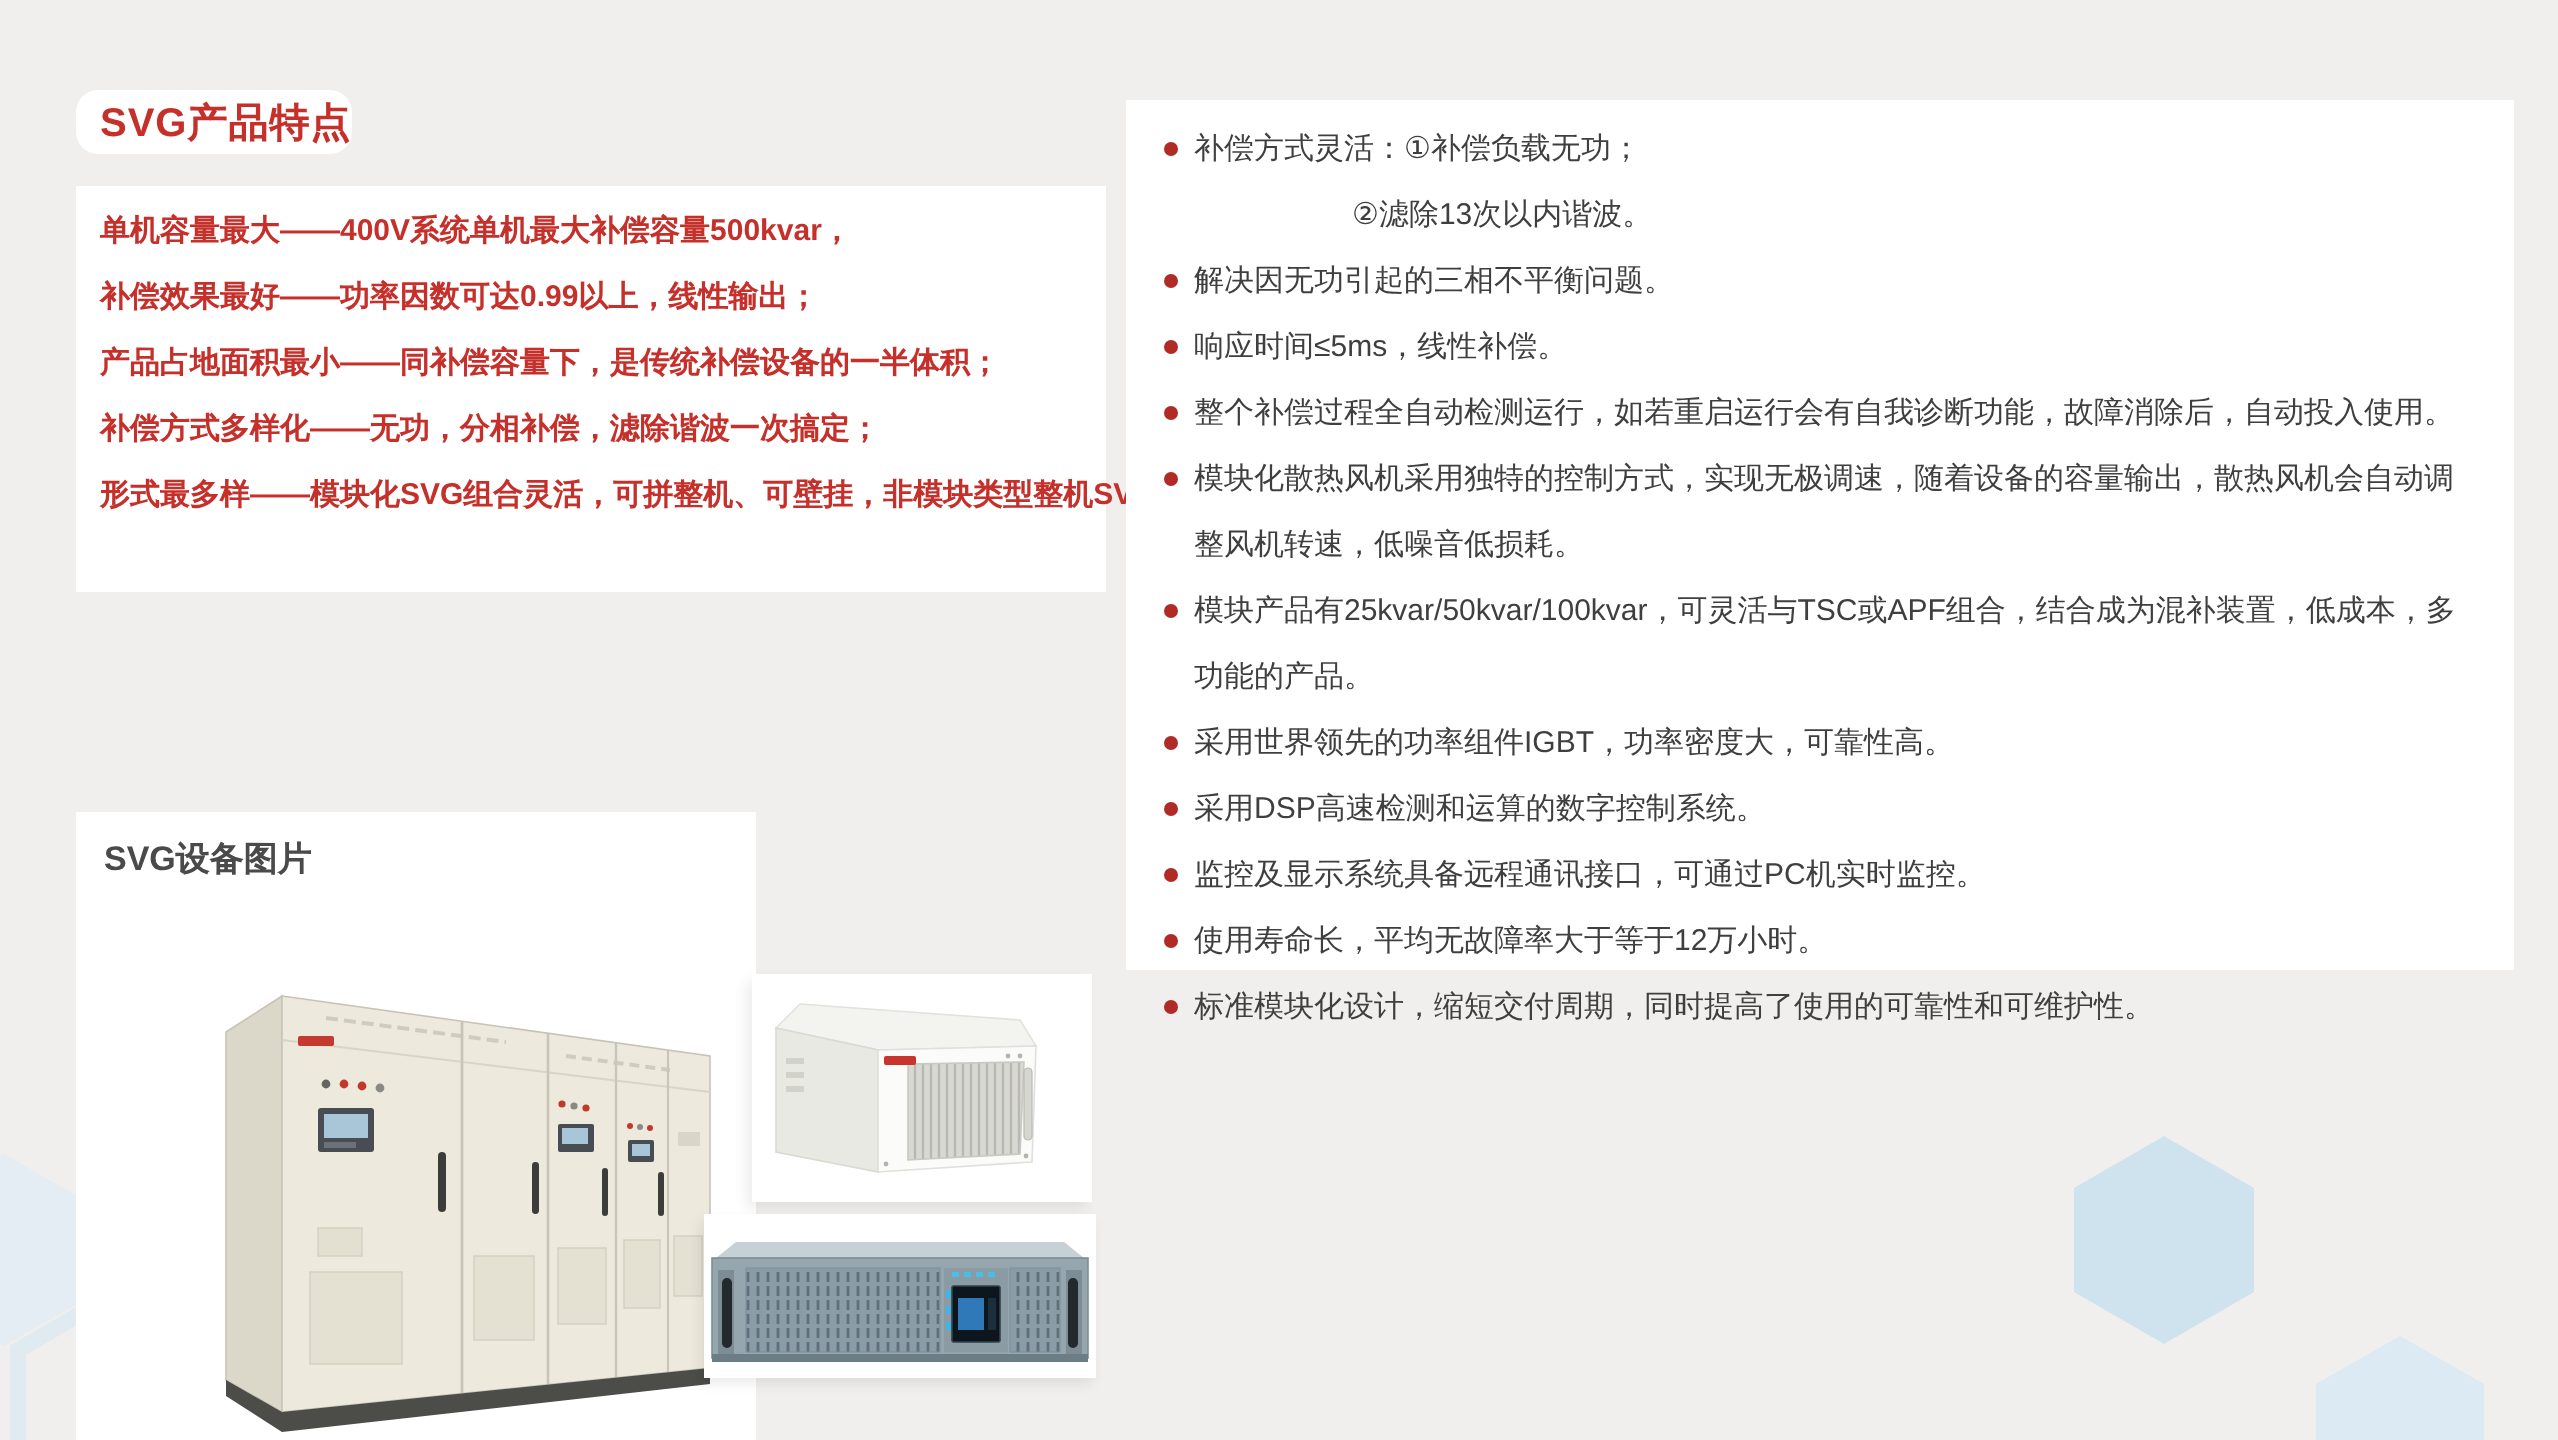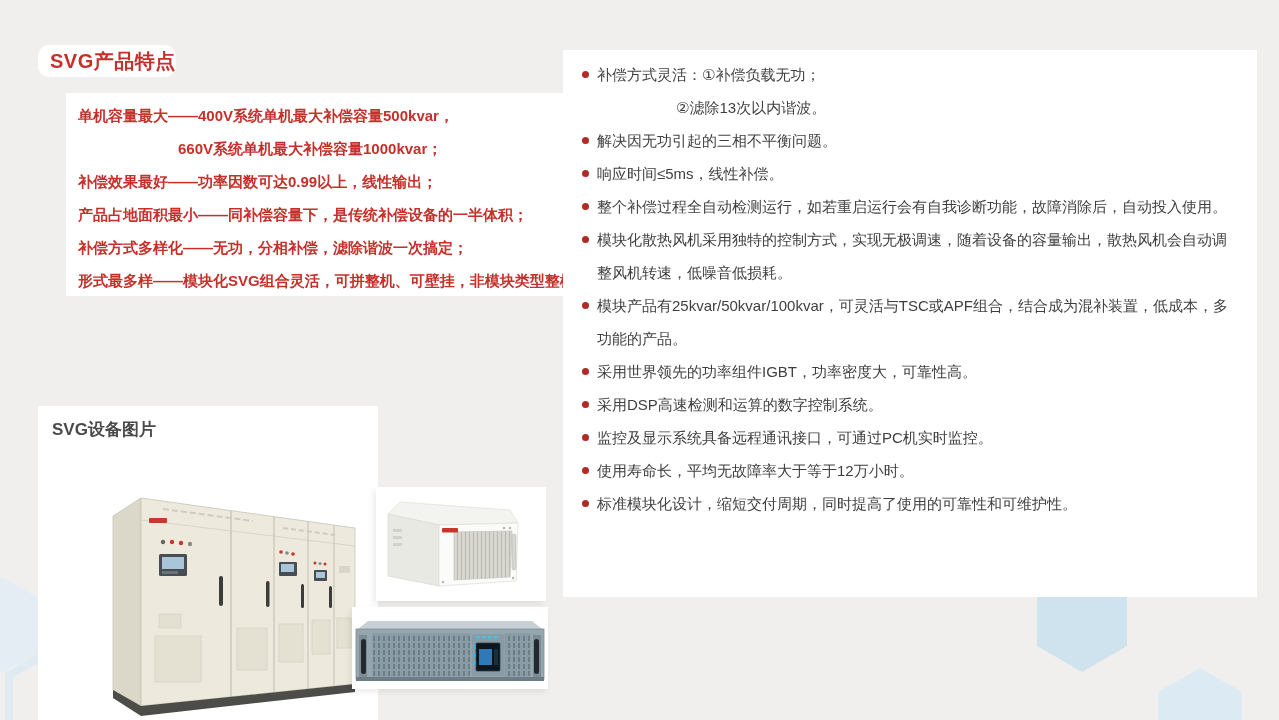--- a/index.html
+++ b/index.html
@@ -17,21 +17,21 @@
   .title-box{
     left:38px;top:45px;width:138px;height:32px;
     display:flex;align-items:center;padding-left:12px;box-sizing:border-box;border-radius:11px;
   }
   .title-box .t{
     color:#c5302b;font-size:20px;font-weight:bold;letter-spacing:0.5px;white-space:nowrap;
   }
 
   .features-panel{
     left:38px;top:93px;width:515px;height:203px;
-    padding:6px 0 0 12px;box-sizing:border-box;margin-left:28px;
+    padding:6px 0 0 12px;box-sizing:border-box;
   }
   .feature-line{
     color:#c5302b;font-size:15px;font-weight:bold;line-height:33px;
     white-space:nowrap;
   }
   .feature-line.indent{padding-left:100px;}
 
   .equipment-panel{
     left:38px;top:358px;width:340px;height:328px;margin-top:48px;
   }
@@ -45,21 +45,21 @@
     left:376px;top:487px;width:170px;height:114px;
     box-shadow:-3px 3px 6px rgba(0,0,0,0.07);z-index:2;
   }
   .rack-box{
     left:352px;top:607px;width:196px;height:82px;
     box-shadow:-2px 3px 6px rgba(0,0,0,0.08);z-index:2;
   }
   .module-box svg,.rack-box svg{display:block;width:100%;height:100%;}
 
   .right-panel{
-    left:563px;top:50px;width:694px;height:547px;
+    left:563px;top:50px;width:694px;height:435px;
     padding:8px 18px 0 18px;box-sizing:border-box;
   }
   .bullet{
     position:relative;padding-left:16px;
     color:#3f3f3f;font-size:15px;line-height:33px;
     word-break:break-all;
   }
   .dot{
     position:absolute;left:1px;top:13px;width:7px;height:7px;border-radius:50%;
     background:#b02a26;
@@ -79,21 +79,20 @@
     <polygon points="1082,568 1127,594 1127,646 1082,672 1037,646 1037,594" fill="#cfe3ef"></polygon>
     <polygon points="1200,668 1242,692 1242,740 1200,764 1158,740 1158,692" fill="#dceaf3"></polygon>
   </svg>
 
   <div class="panel title-box">
     <span class="t">SVG产品特点</span>
   </div>
 
   <div class="panel features-panel">
     <div class="feature-line">单机容量最大——400V系统单机最大补偿容量500kvar，</div>
-    <div class="feature-line indent">660V系统单机最大补偿容量1000kvar；</div>
     <div class="feature-line">补偿效果最好——功率因数可达0.99以上，线性输出；</div>
     <div class="feature-line">产品占地面积最小——同补偿容量下，是传统补偿设备的一半体积；</div>
     <div class="feature-line">补偿方式多样化——无功，分相补偿，滤除谐波一次搞定；</div>
     <div class="feature-line">形式最多样——模块化SVG组合灵活，可拼整机、可壁挂，非模块类型整机SVG占地面积最小。</div>
   </div>
 
   <div class="panel equipment-panel">
     <div class="equipment-heading">SVG设备图片</div>
 
     <svg class="cabinet-img" viewBox="0 0 295 240">

